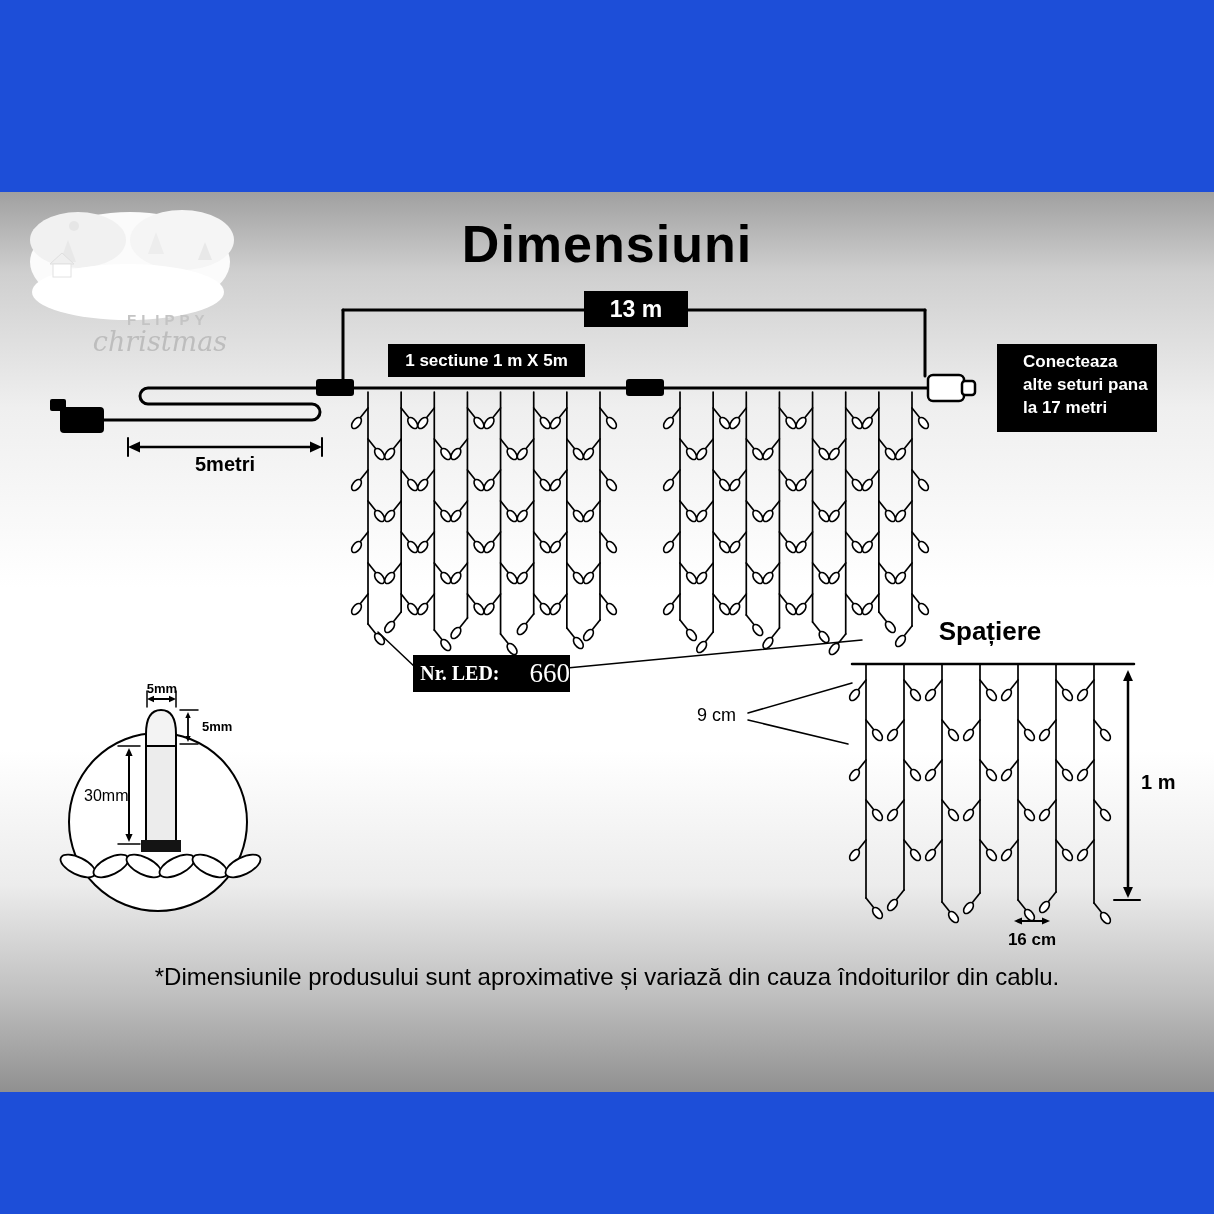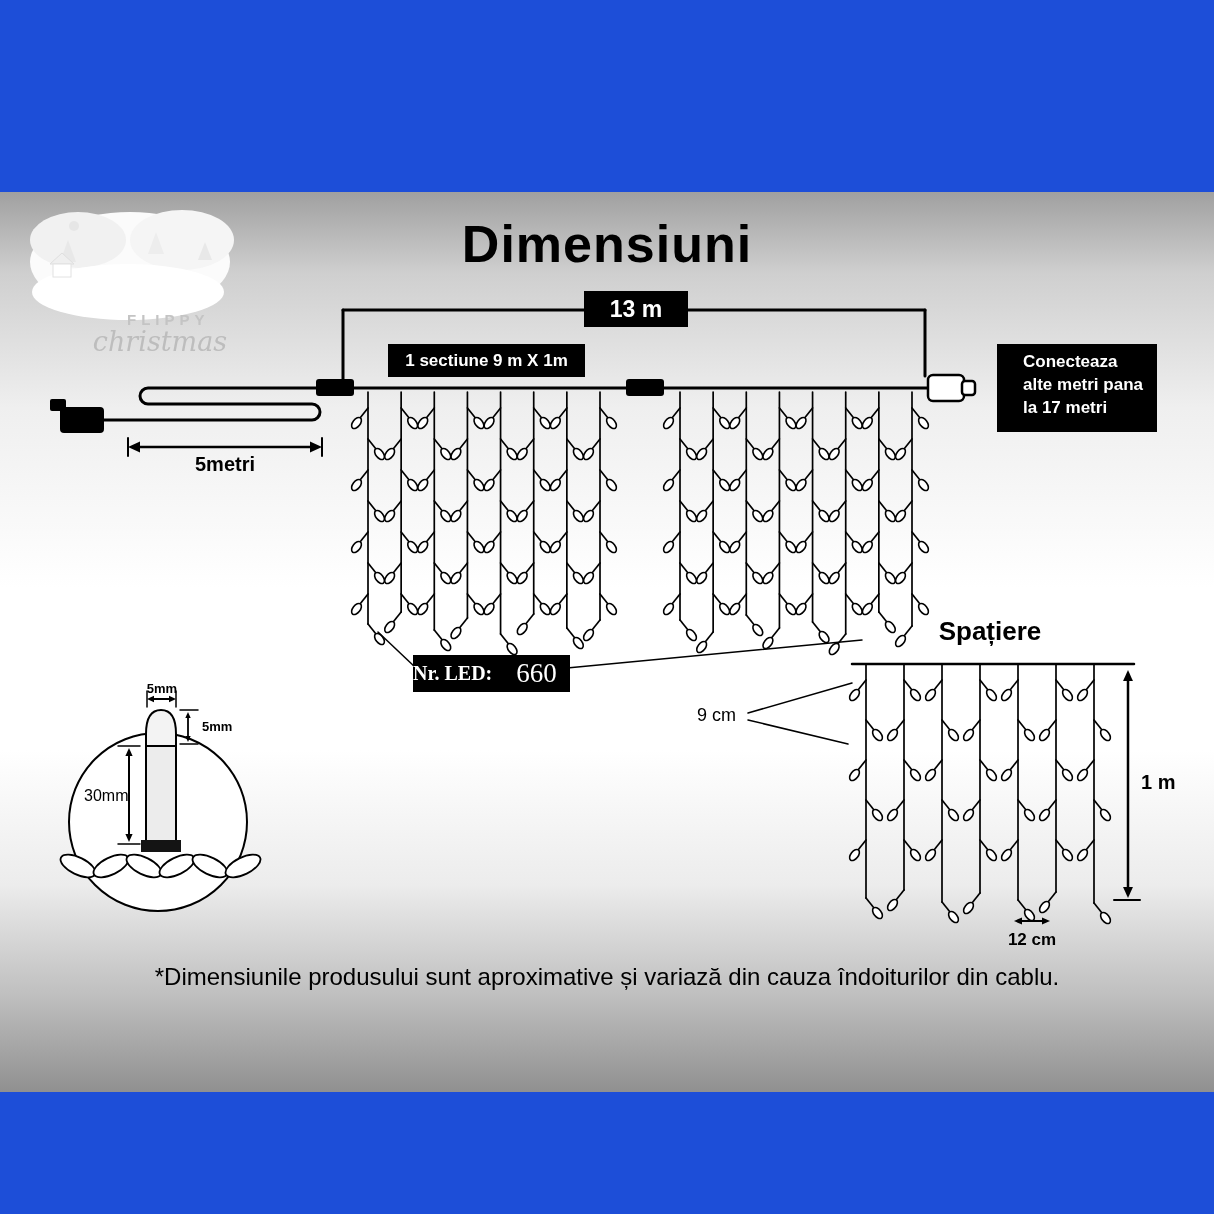--- a/index.html
+++ b/index.html
@@ -13,22 +13,22 @@
   .title{left:0;top:214px;width:1214px;text-align:center;font-size:52px;font-weight:bold;letter-spacing:1px;}
   .logo-brand{left:127px;top:311px;font-size:15px;letter-spacing:5px;color:#c4c4c4;font-weight:bold;}
   .logo-script{left:78px;top:326px;width:164px;text-align:center;font-family:"DejaVu Serif",serif;
                font-style:italic;font-size:27px;color:#bdbdbd;}
   .box-11m{left:584px;top:291px;width:104px;height:36px;display:flex;align-items:center;justify-content:center;font-size:23px;}
   .box-sec1{left:388px;top:344px;width:197px;height:33px;display:flex;align-items:center;justify-content:center;font-size:17px;}
   .box-sec2{left:704px;top:344px;width:186px;height:33px;display:flex;align-items:center;justify-content:center;font-size:17px;}
   .box-connect{left:997px;top:344px;width:160px;height:88px;font-size:17px;line-height:1.35;
                padding:7px 0 0 26px;box-sizing:border-box;}
   .label-5metri{left:140px;top:453px;width:170px;text-align:center;font-size:20px;font-weight:bold;}
-  .box-nrled{left:413px;top:655px;width:157px;height:37px;display:flex;align-items:center;justify-content:flex-start;
-             gap:24px;font-family:"Liberation Serif",serif;}
+  .box-nrled{left:413px;top:655px;width:157px;height:37px;display:flex;align-items:center;justify-content:flex-end;
+             gap:30px;font-family:"Liberation Serif",serif;}
   .nrled-label{font-size:20px;font-weight:bold;}
   .nrled-value{font-size:27px;font-weight:normal;}
   .spacing-title{left:905px;top:616px;width:170px;text-align:center;font-size:26px;font-weight:bold;}
   .label-9cm{left:697px;top:705px;font-size:18px;font-weight:normal;}
   .label-1m{left:1141px;top:771px;font-size:20px;font-weight:bold;}
   .label-16cm{left:996px;top:930px;width:72px;text-align:center;font-size:17px;font-weight:bold;}
   .ledsize-title{left:52px;top:651px;font-size:25px;font-weight:bold;}
   .label-5mm-top{left:136px;top:681px;width:52px;text-align:center;font-size:13px;font-weight:bold;}
   .label-5mm-right{left:202px;top:719px;font-size:13px;font-weight:bold;}
   .label-30mm{left:84px;top:787px;font-size:16px;font-weight:normal;}
@@ -472,39 +472,39 @@
       <polygon points="129,748 125.4,756 132.6,756" fill="#000"></polygon>
       <polygon points="129,842 132.6,834 125.4,834" fill="#000"></polygon>
     </svg>
 
   <div class="abs title">Dimensiuni</div>
 
   <div class="abs logo-brand">FLIPPY</div>
   <div class="abs logo-script">christmas</div>
 
   <div class="abs blackbox box-11m">13 m</div>
-  <div class="abs blackbox box-sec1">1 sectiune 9 m X 1m</div>
+  <div class="abs blackbox box-sec1">1 sectiune 1 m X 5m</div>
 
   <div class="abs blackbox box-connect">
     <div>Conecteaza</div>
-    <div>alte metri pana</div>
+    <div>alte seturi pana</div>
     <div>la 17 metri</div>
   </div>
 
   <div class="abs label-5metri">5metri</div>
 
   <div class="abs blackbox box-nrled">
     <span class="nrled-label">Nr. LED:</span>
     <span class="nrled-value">660</span>
   </div>
 
   <div class="abs spacing-title">Spațiere</div>
   <div class="abs label-9cm">9 cm</div>
   <div class="abs label-1m">1 m</div>
-  <div class="abs label-16cm">12 cm</div>
+  <div class="abs label-16cm">16 cm</div>
 
   <div class="abs label-5mm-top">5mm</div>
   <div class="abs label-5mm-right">5mm</div>
   <div class="abs label-30mm">30mm</div>
 
 
   <div class="abs footnote">*Dimensiunile produsului sunt aproximative și variază din cauza îndoiturilor din cablu.</div>
 </div>
 
 </body></html>

